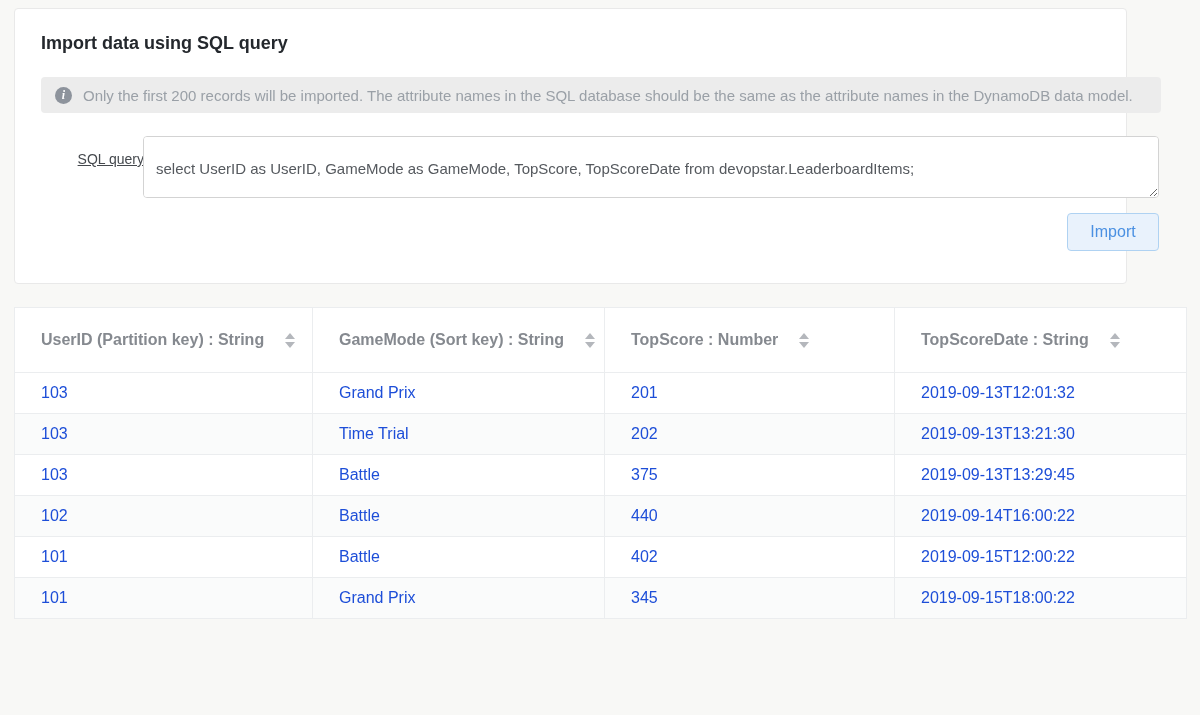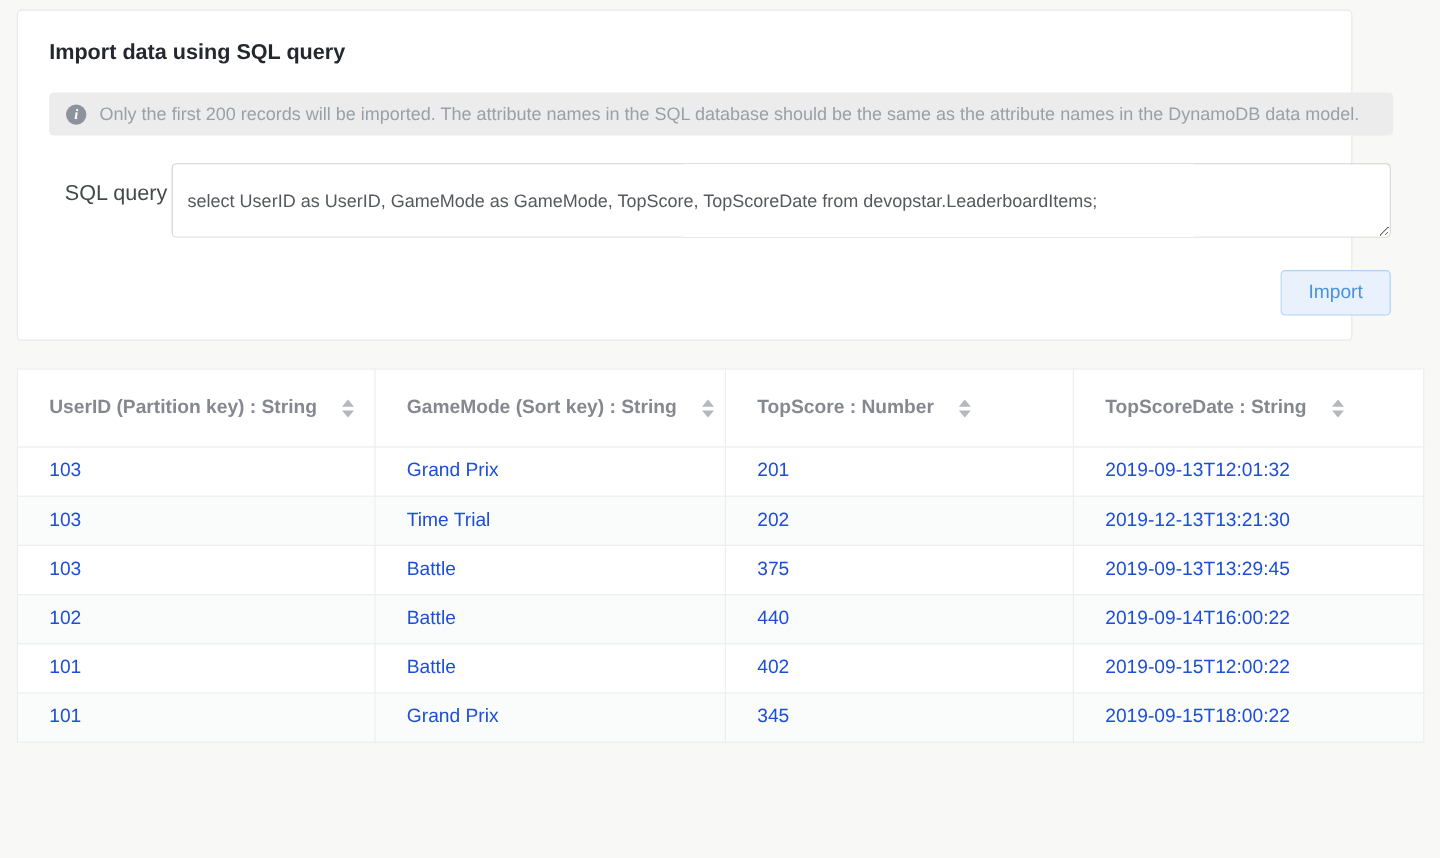--- a/index.html
+++ b/index.html
@@ -38,38 +38,38 @@
     width:17px; height:17px;
     background:#8d939c; border-radius:50%;
     color:#ffffff;
     font-family:"Liberation Serif", serif;
     font-style:italic; font-weight:bold; font-size:12px;
     display:flex; align-items:center; justify-content:center;
     margin-right:11px;
   }
   .sql-label {
     position:absolute; left:39px; top:142px;
-    width:90px; text-align:left;
-    font-size:18px; color:#45494e;
+    width:90px; text-align:right;
+    font-size:14px; color:#45494e;text-decoration:underline;
   }
   .sql-textarea {
     position:absolute; left:128px; top:127px;
     width:1016px; height:62px;
     border:1px solid #d3d3d3;
     border-radius:4px;
     padding:22px 12px;
     font-family:"Liberation Sans", sans-serif;
     font-size:15px; color:#55595e;
     resize:vertical;
     outline:none;
     background:#ffffff;
     line-height:1.3;
   }
   .import-btn {
-    position:absolute; left:1052px; top:216px;
+    position:absolute; left:1052px; top:204px;
     width:92px; height:38px;
     background:#e9f2fc;
     border:1px solid #afd2f2;
     border-radius:4px;
     color:#4a90e2; font-size:16px;
     font-family:"Liberation Sans", sans-serif;
     cursor:pointer;
   }
 
   
@@ -192,21 +192,21 @@
         <tr>
           <td>103</td>
           <td>Grand Prix</td>
           <td>201</td>
           <td>2019-09-13T12:01:32</td>
         </tr>
         <tr>
           <td>103</td>
           <td>Time Trial</td>
           <td>202</td>
-          <td>2019-12-13T13:21:30</td>
+          <td>2019-09-13T13:21:30</td>
         </tr>
         <tr>
           <td>103</td>
           <td>Battle</td>
           <td>375</td>
           <td>2019-09-13T13:29:45</td>
         </tr>
         <tr>
           <td>102</td>
           <td>Battle</td>

